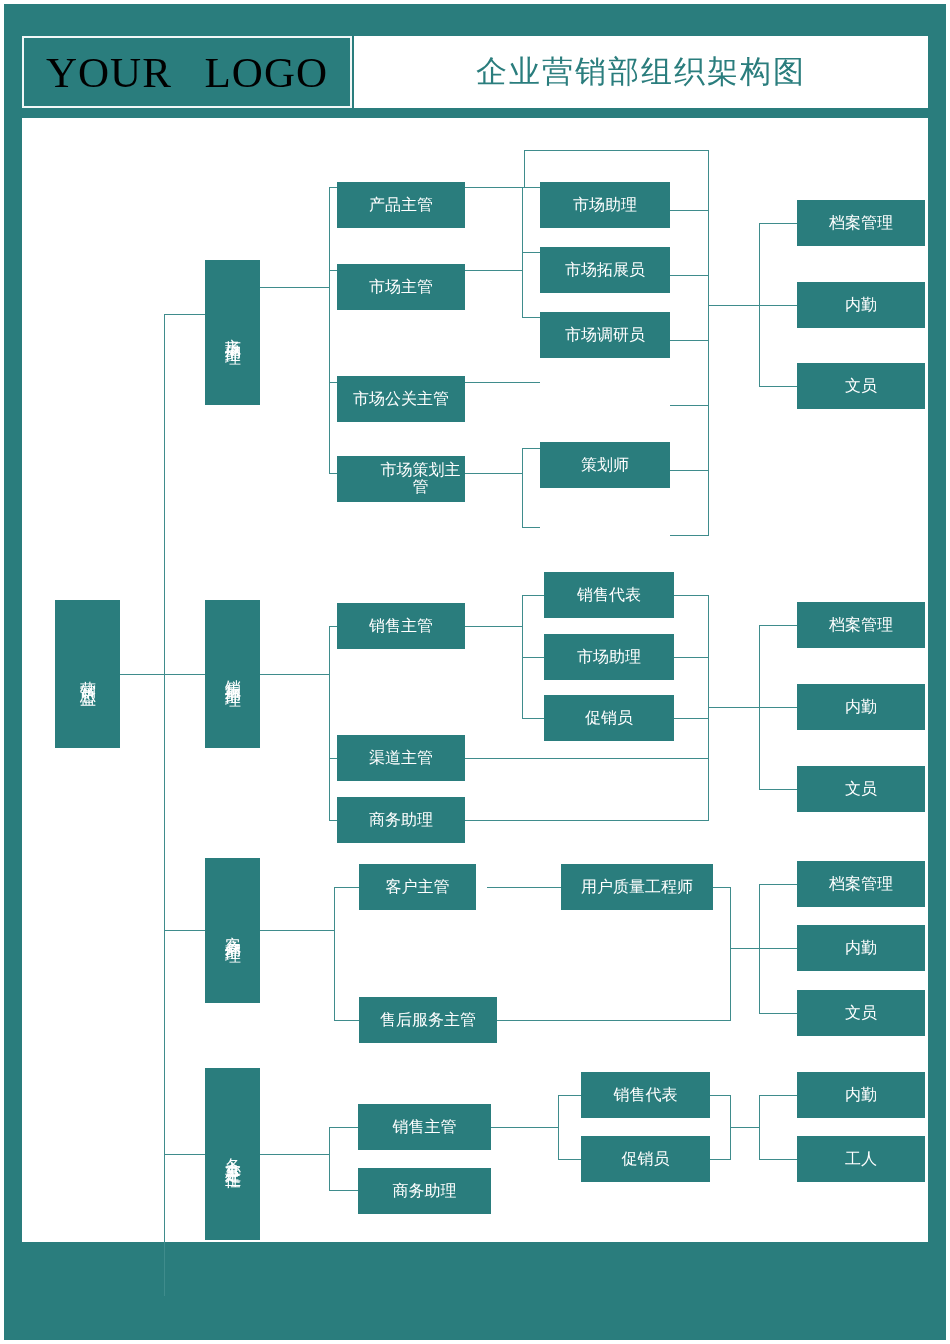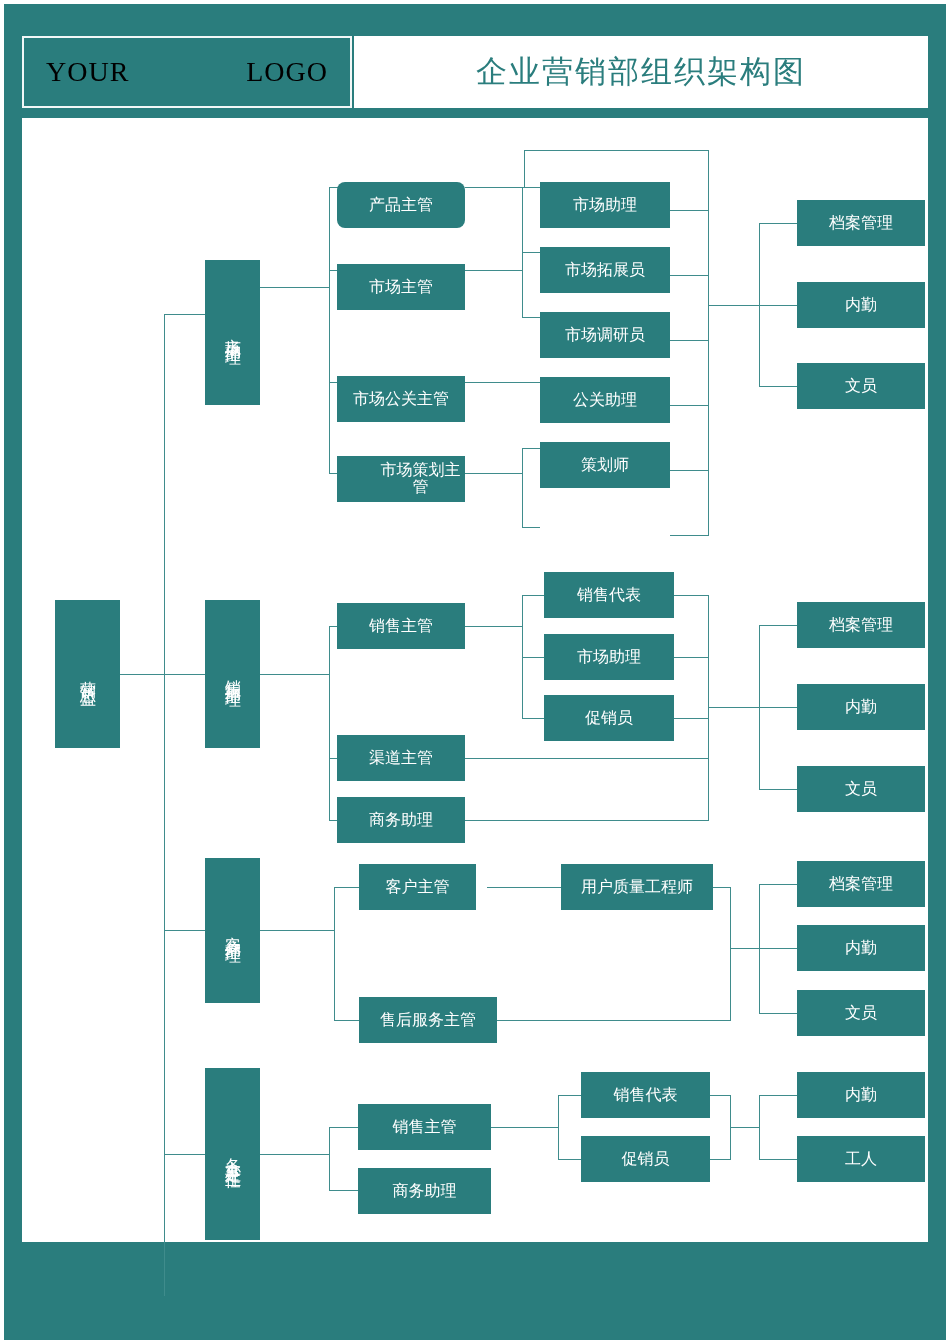--- a/index.html
+++ b/index.html
@@ -53,21 +53,21 @@
     background: #2a7d7d;
     border: 2px solid #f2f7f7;
     box-sizing: border-box;
     display: flex;
     align-items: center;
     justify-content: space-between;
     padding: 0 22px;
   }
   .logo-word {
     color: #000000;
-    font-size: 28px;
+    font-size: 43px;
     font-family: "Liberation Serif", "DejaVu Serif", serif;
     letter-spacing: 1px;
     line-height: 1;
   }
   #title-box {
     position: absolute;
     left: 354px;
     top: 36px;
     width: 574px;
     height: 72px;
@@ -248,29 +248,28 @@
     <div class="ln lnh" style="left:737px; top:977px; width:38px;"></div>
     <div class="ln lnh" style="left:737px; top:1041px; width:38px;"></div>
 
     <div class="node v" style="left:33px; top:482px; width:65px; height:148px;">营销总监</div>
 
     <div class="node v" style="left:183px; top:142px; width:55px; height:145px;">市场部经理</div>
     <div class="node v" style="left:183px; top:482px; width:55px; height:148px;">销售部经理</div>
     <div class="node v" style="left:183px; top:740px; width:55px; height:145px;">客户部经理</div>
     <div class="node v" style="left:183px; top:950px; width:55px; height:172px;">各办事处主任</div>
 
-    <div class="node h" style="left:315px; top:64px; width:128px; height:46px;border-radius:8px;">产品主管</div>
+    <div class="node h" style="left:315px; top:64px; width:128px; height:46px;">产品主管</div>
     <div class="node h" style="left:315px; top:146px; width:128px; height:46px;">市场主管</div>
     <div class="node h" style="left:315px; top:258px; width:128px; height:46px;">市场公关主管</div>
     <div class="node h" style="left:315px; top:338px; width:128px; height:46px;padding-left:43px;">市场策划主管</div>
 
     <div class="node h" style="left:518px; top:64px; width:130px; height:46px;">市场助理</div>
     <div class="node h" style="left:518px; top:194px; width:130px; height:46px;">市场调研员</div>
     <div class="node h" style="left:518px; top:129px; width:130px; height:46px;">市场拓展员</div>
-    <div class="node h" style="left:518px; top:259px; width:130px; height:46px;">公关助理</div>
     <div class="node h" style="left:518px; top:324px; width:130px; height:46px;">策划师</div>
 
     <div class="node h" style="left:775px; top:82px; width:128px; height:46px;">档案管理</div>
     <div class="node h" style="left:775px; top:164px; width:128px; height:46px;">内勤</div>
     <div class="node h" style="left:775px; top:245px; width:128px; height:46px;">文员</div>
 
     <div class="node h" style="left:315px; top:485px; width:128px; height:46px;">销售主管</div>
     <div class="node h" style="left:315px; top:617px; width:128px; height:46px;">渠道主管</div>
     <div class="node h" style="left:315px; top:679px; width:128px; height:46px;">商务助理</div>
 

